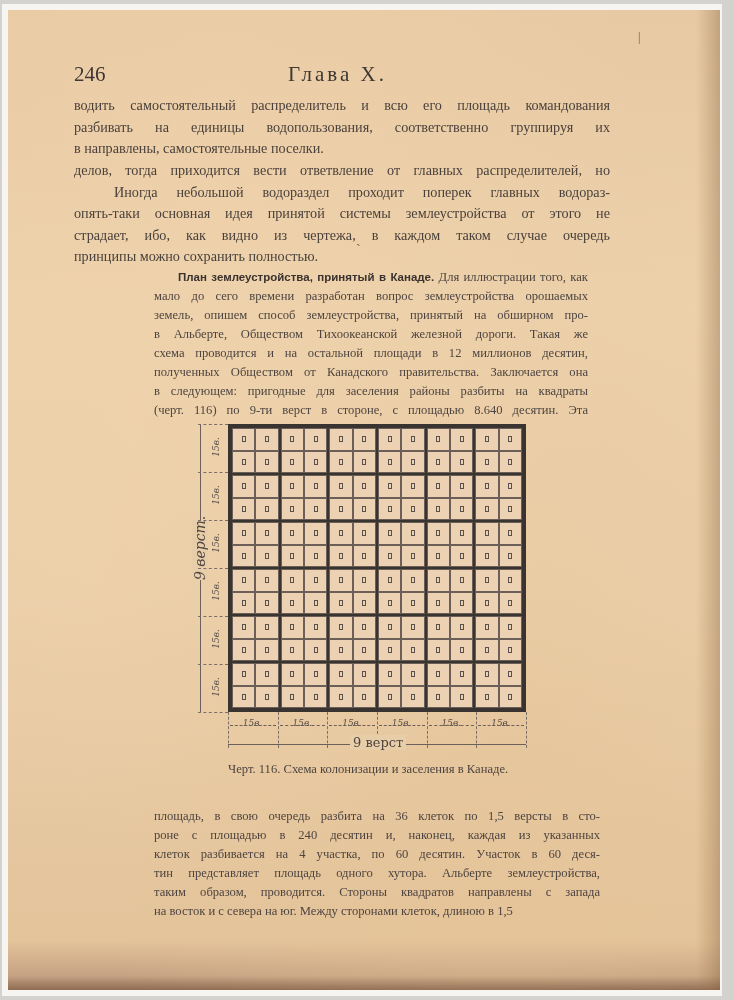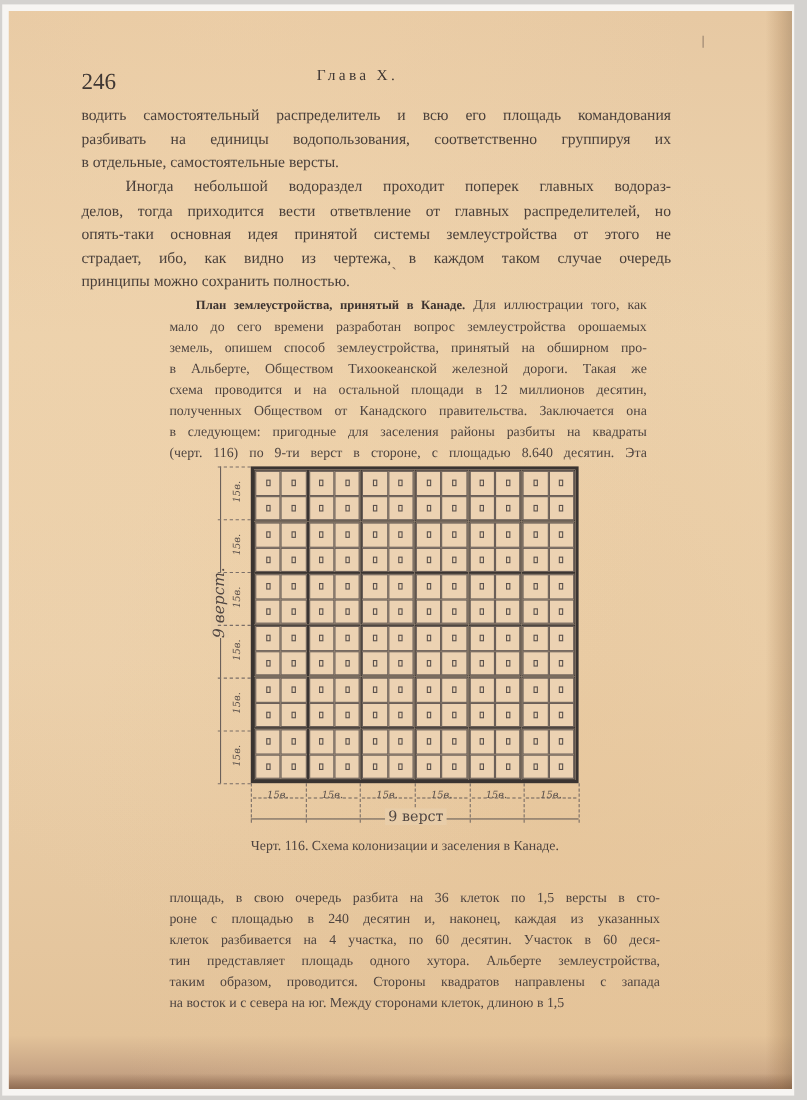--- a/index.html
+++ b/index.html
@@ -52,21 +52,21 @@
       color: #4a3f3a;
       white-space: nowrap;
     }
     .page-number {
       left: 74px; top: 62px;
       font-size: 21px;
       color: #3f3733;
     }
     .chapter-heading {
       left: 288px; top: 62px;
-      font-size: 14px;
+      font-size: 21px;
       letter-spacing: 3px;
       color: #3f3733;
     }
     .para {
       position: absolute;
       font-family: "Liberation Serif", "DejaVu Serif", serif;
       color: #4a403b;
       font-size: 14.2px;
       line-height: 21.5px;
     }
@@ -90,21 +90,21 @@
     }
     .small .line {
       display: block;
       white-space: nowrap;
       text-align: justify;
       text-align-last: justify;
     }
     .small .line.last { text-align-last: left; }
     .p3 { left: 154px; top: 268px; width: 434px; }
     .p3 .lead {
-      font-family: Liberation Serif, serif;
+      font-family: Liberation Sans, sans-serif;
       font-weight: bold;
       font-size: 11.5px;
       color: #3b322f;
     }
     .p4 { left: 154px; top: 807px; width: 446px; }
 
     .figure {
       position: absolute;
       left: 190px; top: 412px;
       width: 360px; height: 350px;
@@ -215,26 +215,26 @@
 <div class="frame">
   <div class="white-border"></div>
   <div class="page">
 
     <div class="txt page-number" style="left:66px; top:52px;">246</div>
     <div class="txt chapter-heading" style="left:280px; top:52px;">Глава X.</div>
 
     <div class="para p1" style="left:66px; top:85px;">
       <span class="line">водить самостоятельный распределитель и всю его площадь командования</span>
       <span class="line">разбивать на единицы водопользования, соответственно группируя их</span>
-      <span class="line last">в отдельные, самостоятельные версты.</span>
+      <span class="line last">в направлены, самостоятельные поселки.</span>
     </div>
 
     <div class="para p2" style="left:66px; top:150px;">
+      <span class="line">делов, тогда приходится вести ответвление от главных распределителей, но</span>
       <span class="line first">Иногда небольшой водораздел проходит поперек главных водораз-</span>
-      <span class="line">делов, тогда приходится вести ответвление от главных распределителей, но</span>
       <span class="line">опять-таки основная идея принятой системы землеустройства от этого не</span>
       <span class="line">страдает, ибо, как видно из чертежа, в каждом таком случае очередь</span>
       <span class="line last">принципы можно сохранить полностью.</span>
     </div>
 
     <div class="mark" style="left:348px; top:232px;">ˋ</div>
     <div class="mark" style="left:630px; top:20px; font-size:12px;">|</div>
 
     <div class="small p3" style="left:146px; top:258px;">
       <span class="line" style="padding-left:24px; box-sizing:border-box;"><span class="lead">План землеустройства, принятый в Канаде.</span> <span>Для иллюстрации того, как</span></span>

